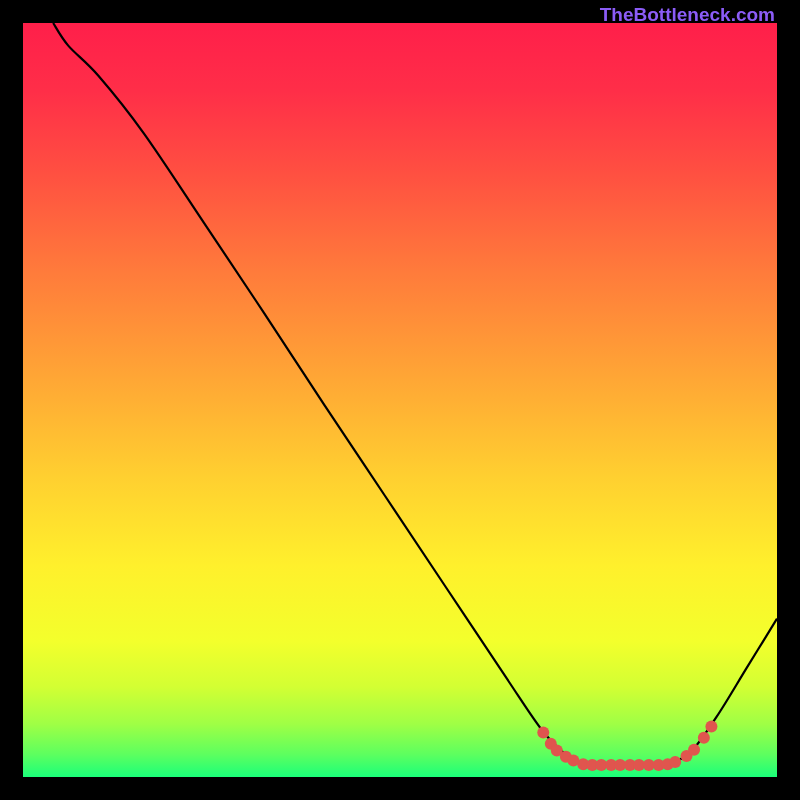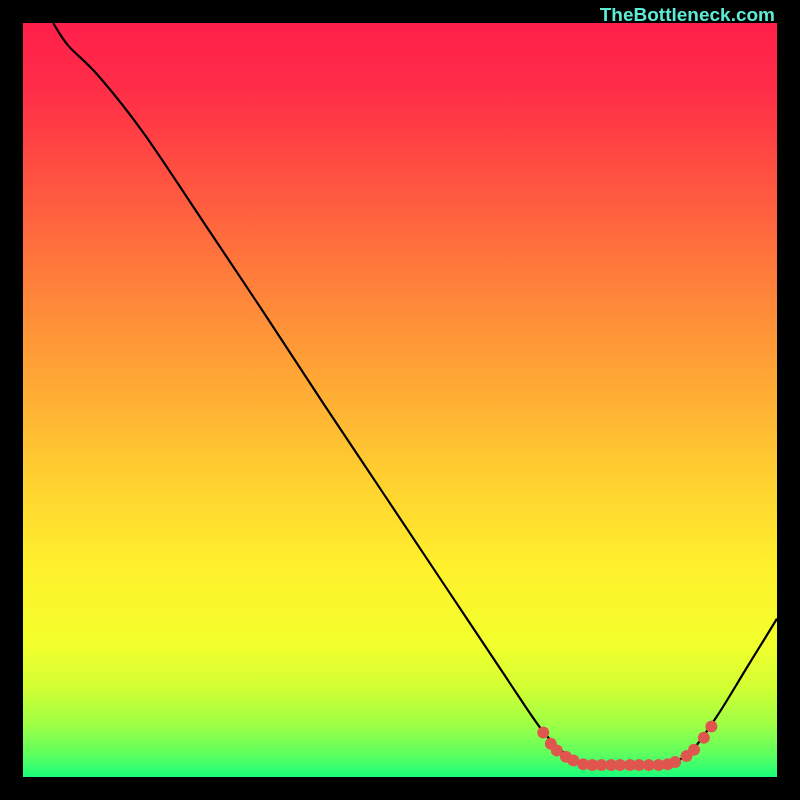--- a/index.html
+++ b/index.html
@@ -1,17 +1,17 @@
 <!DOCTYPE html>
 <html><head>
 <meta charset="utf-8">
 <style>
 html,body{margin:0;padding:0;width:800px;height:800px;background:#000;overflow:hidden}
 .plot{position:absolute;left:23px;top:23px;width:754px;height:754px}
-.watermark{position:absolute;right:25px;top:4px;font:700 19px Arial,Helvetica,sans-serif;color:#5eead4}
+.watermark{position:absolute;right:25px;top:4px;font:700 19px Arial,Helvetica,sans-serif;color:#8b5cf6}
 svg{display:block}
 </style>
 </head>
 <body>
 
 <div class="watermark">TheBottleneck.com</div>
 
 <div class="plot">
   <svg id="chart-svg" width="754" height="754" viewBox="0 0 754 754">
     <defs>

